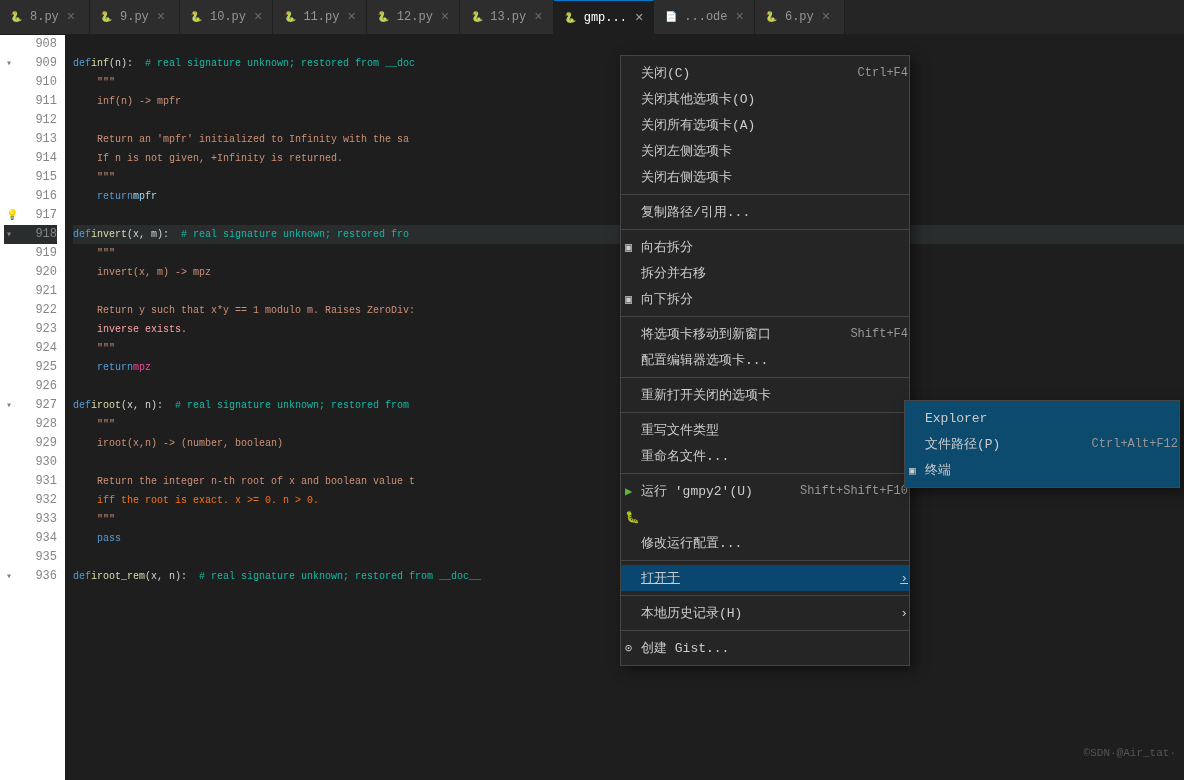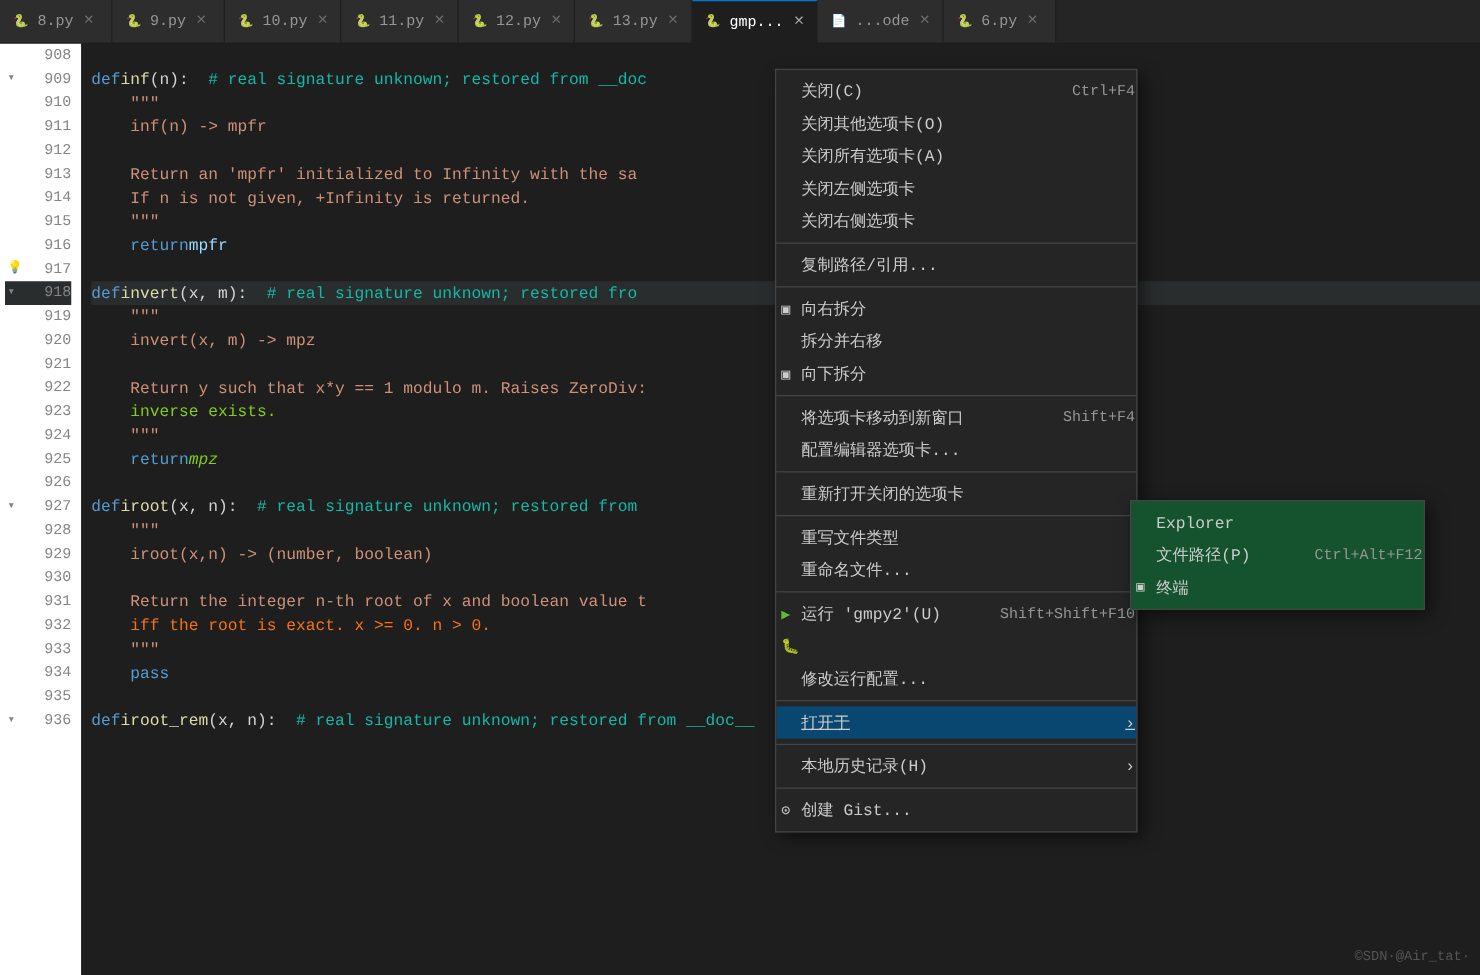--- a/index.html
+++ b/index.html
@@ -100,21 +100,21 @@
       left: 2px;
       font-size: 10px;
     }
 
     
     .code-content {
       flex: 1;
       overflow: hidden;
       background: #1e1e1e;
       line-height: 19px;
-      font-size: 13px;
+      font-size: 10px;
       padding-left: 8px;
     }
     .code-line {
       height: 19px;
       display: flex;
       align-items: center;
       white-space: pre;
     }
     .code-line.highlight {
       background: #2a2d2e;
@@ -177,34 +177,34 @@
     .menu-item .left-icon {
       position: absolute;
       left: 4px;
       font-size: 12px;
     }
 
     .menu-secondary {
       position: absolute;
       top: 365px;
       left: 904px;
-      width: 236px;
-      background: #14532d;
+      width: 276px;
+      background: #0c4a6e;
       border: 1px solid #454545;
       box-shadow: 4px 4px 12px rgba(0,0,0,0.5);
       z-index: 300;
       font-size: 13px;
       color: #cccccc;
       padding: 4px 0;
     }
 
     
     .watermark {
       position: absolute;
-      bottom: 8px;
+      bottom: 21px;
       right: 8px;
       font-size: 11px;
       color: #555555;
     }
   </style>
 </head>
 <body>
 
 <div class="tab-bar">
   <div class="tab">
@@ -389,23 +389,23 @@
     <div class="code-line"><span style="color:#ce9178;">    Return an 'mpfr' initialized to Infinity with the sa</span></div>
     <div class="code-line"><span style="color:#ce9178;">    If n is not given, +Infinity is returned.</span></div>
     <div class="code-line"><span style="color:#ce9178;">    """</span></div>
     <div class="code-line"><span>    </span><span class="kw">return</span> <span style="color:#9cdcfe;">mpfr</span></div>
     <div class="code-line"></div>
     <div class="code-line highlight"><span class="kw">def</span> <span class="fn">invert</span><span class="punc">(x, m):  </span><span class="cm"># real signature unknown; restored fro</span></div>
     <div class="code-line"><span style="color:#ce9178;">    """</span></div>
     <div class="code-line"><span style="color:#ce9178;">    invert(x, m) -&gt; mpz</span></div>
     <div class="code-line"></div>
     <div class="code-line"><span style="color:#ce9178;">    Return y such that x*y == 1 modulo m. Raises ZeroDiv:</span></div>
-    <div class="code-line"><span style="color:#84cc16;font-family:Liberation Mono, monospace;">    inverse exists.</span></div>
+    <div class="code-line"><span style="color:#fca5a5;font-family:Liberation Mono, monospace;">    inverse exists.</span></div>
     <div class="code-line"><span style="color:#ce9178;">    """</span></div>
-    <div class="code-line"><span>    </span><span class="kw">return</span> <span style="color:#84cc16;font-style:italic;">mpz</span></div>
+    <div class="code-line"><span>    </span><span class="kw">return</span> <span style="color:#ec4899;">mpz</span></div>
     <div class="code-line"></div>
     <div class="code-line"><span class="kw">def</span> <span class="fn">iroot</span><span class="punc">(x, n):  </span><span class="cm"># real signature unknown; restored from</span></div>
     <div class="code-line"><span style="color:#ce9178;">    """</span></div>
     <div class="code-line"><span style="color:#ce9178;">    iroot(x,n) -&gt; (number, boolean)</span></div>
     <div class="code-line"></div>
     <div class="code-line"><span style="color:#ce9178;">    Return the integer n-th root of x and boolean value t</span></div>
     <div class="code-line"><span style="color:#f97316;text-align:right;">    iff the root is exact. x &gt;= 0. n &gt; 0.</span></div>
     <div class="code-line"><span style="color:#ce9178;">    """</span></div>
     <div class="code-line"><span>    </span><span class="kw">pass</span></div>
     <div class="code-line"></div>

